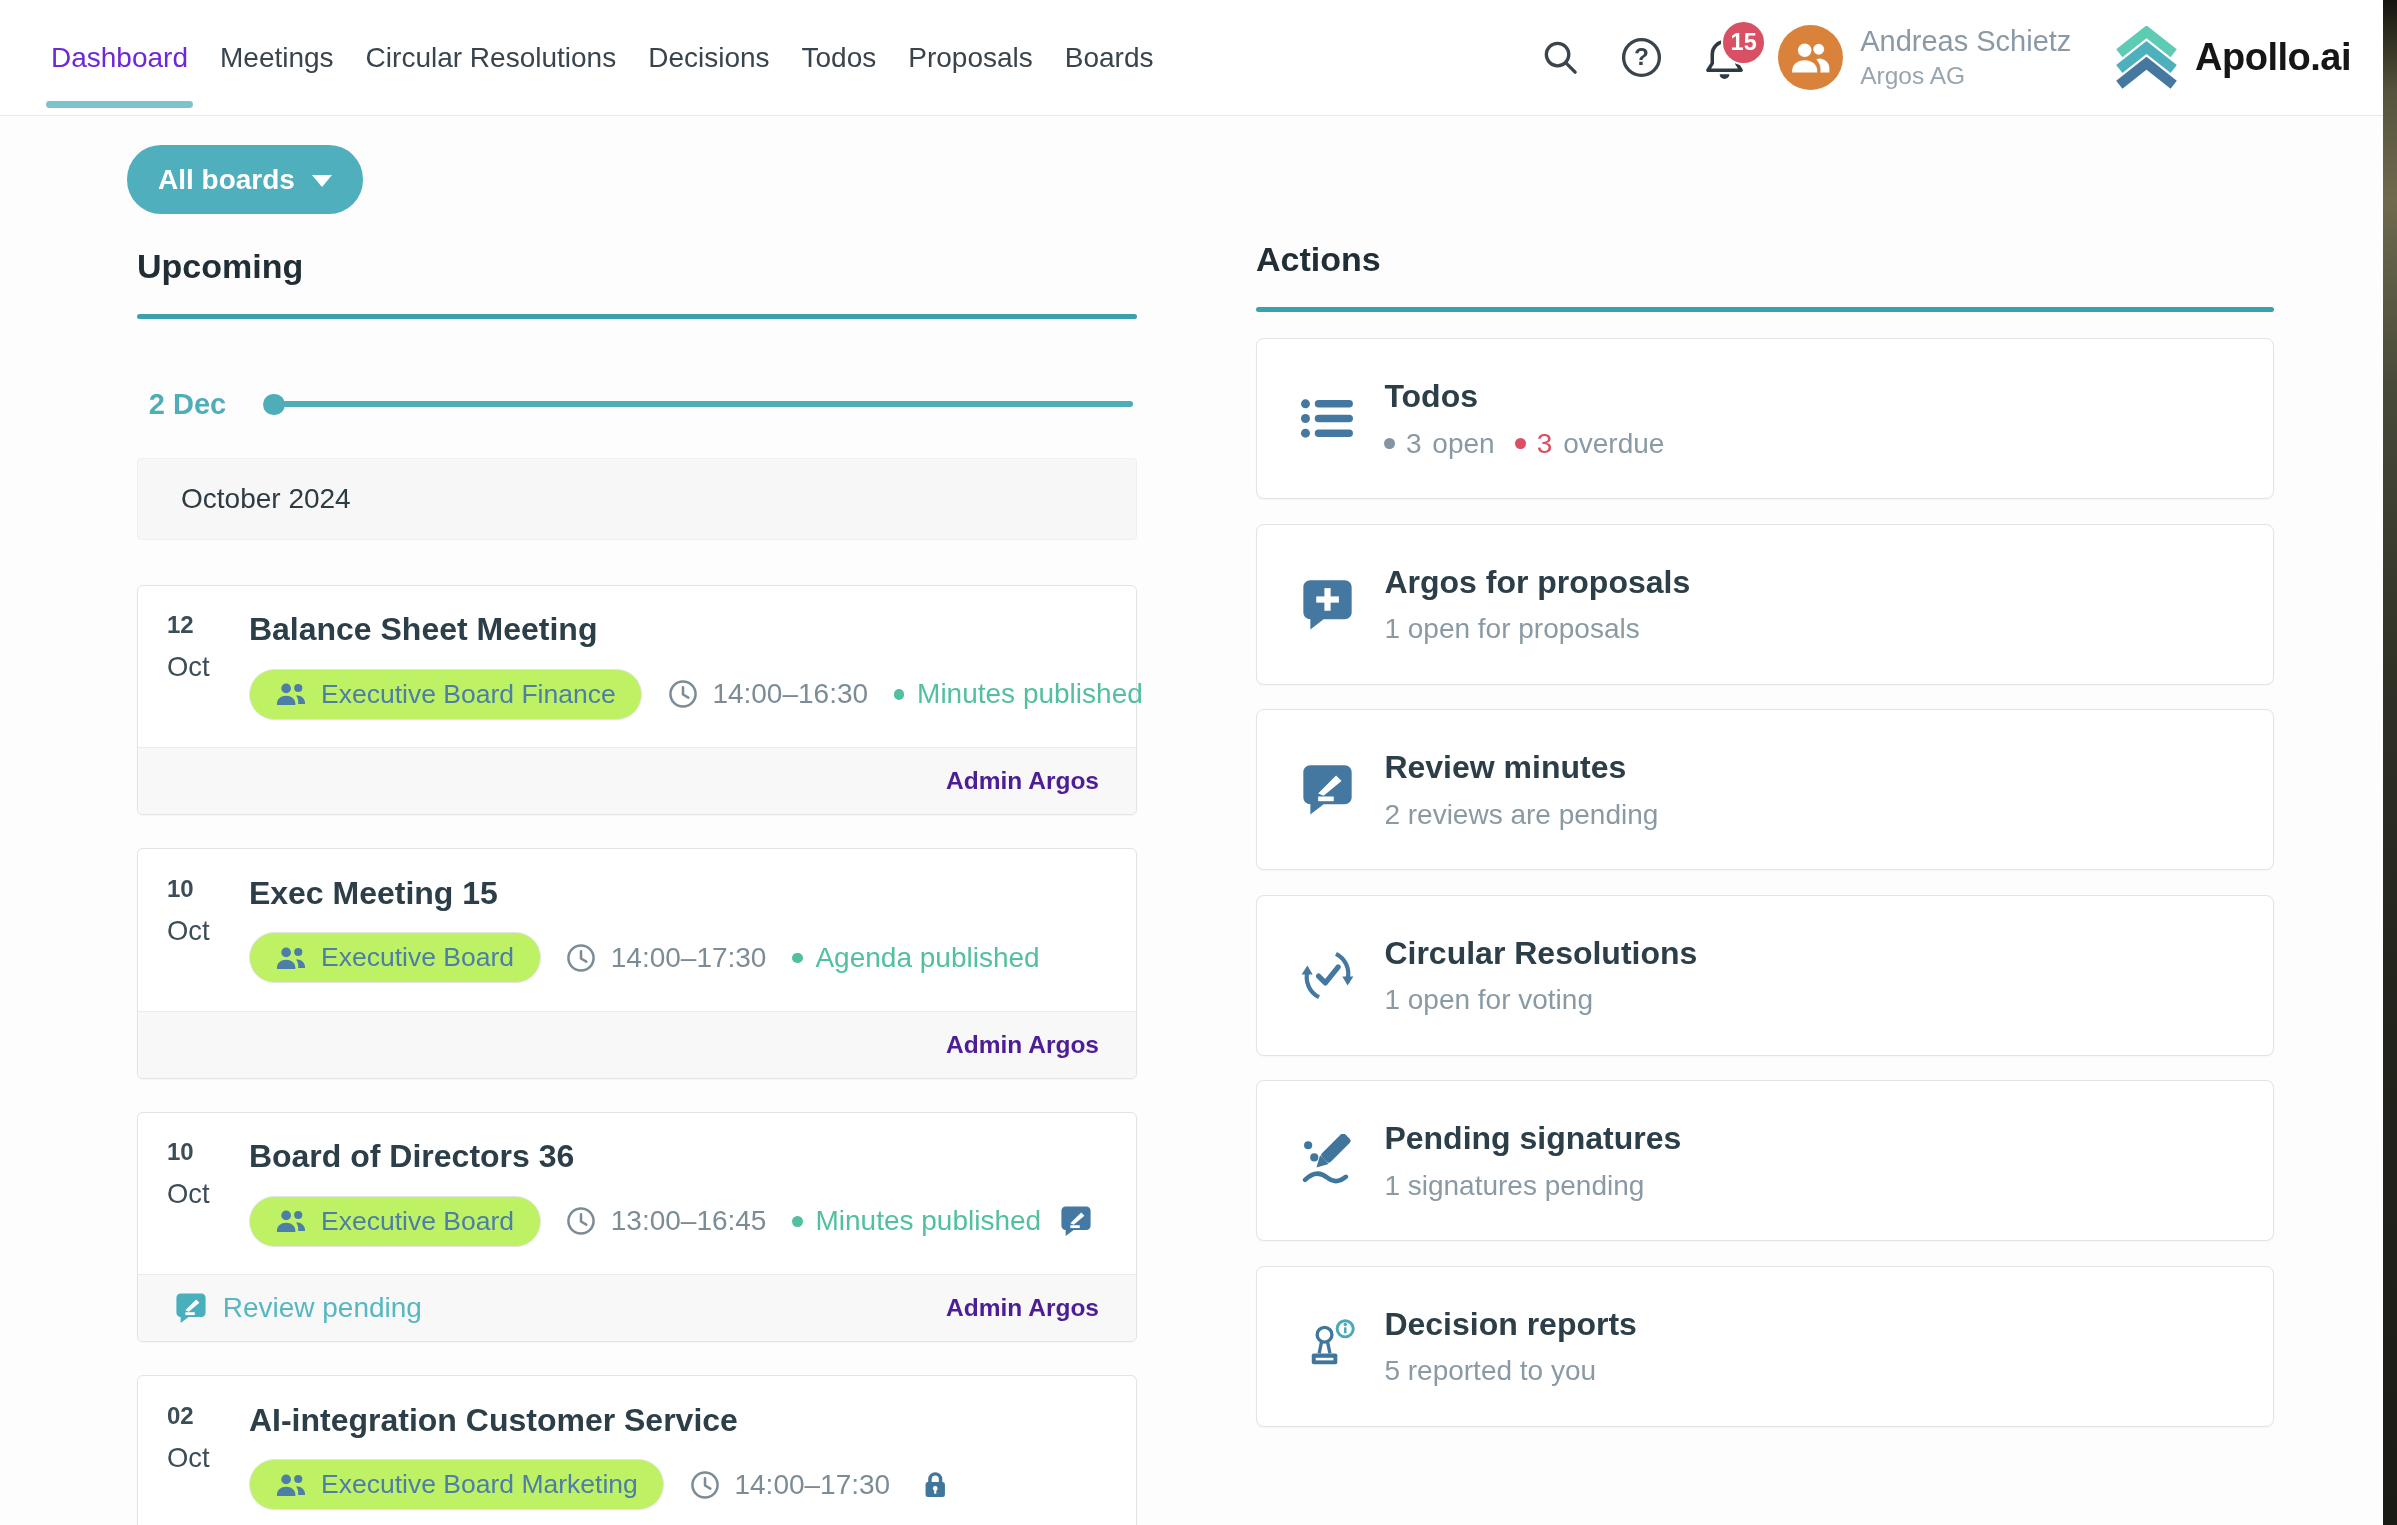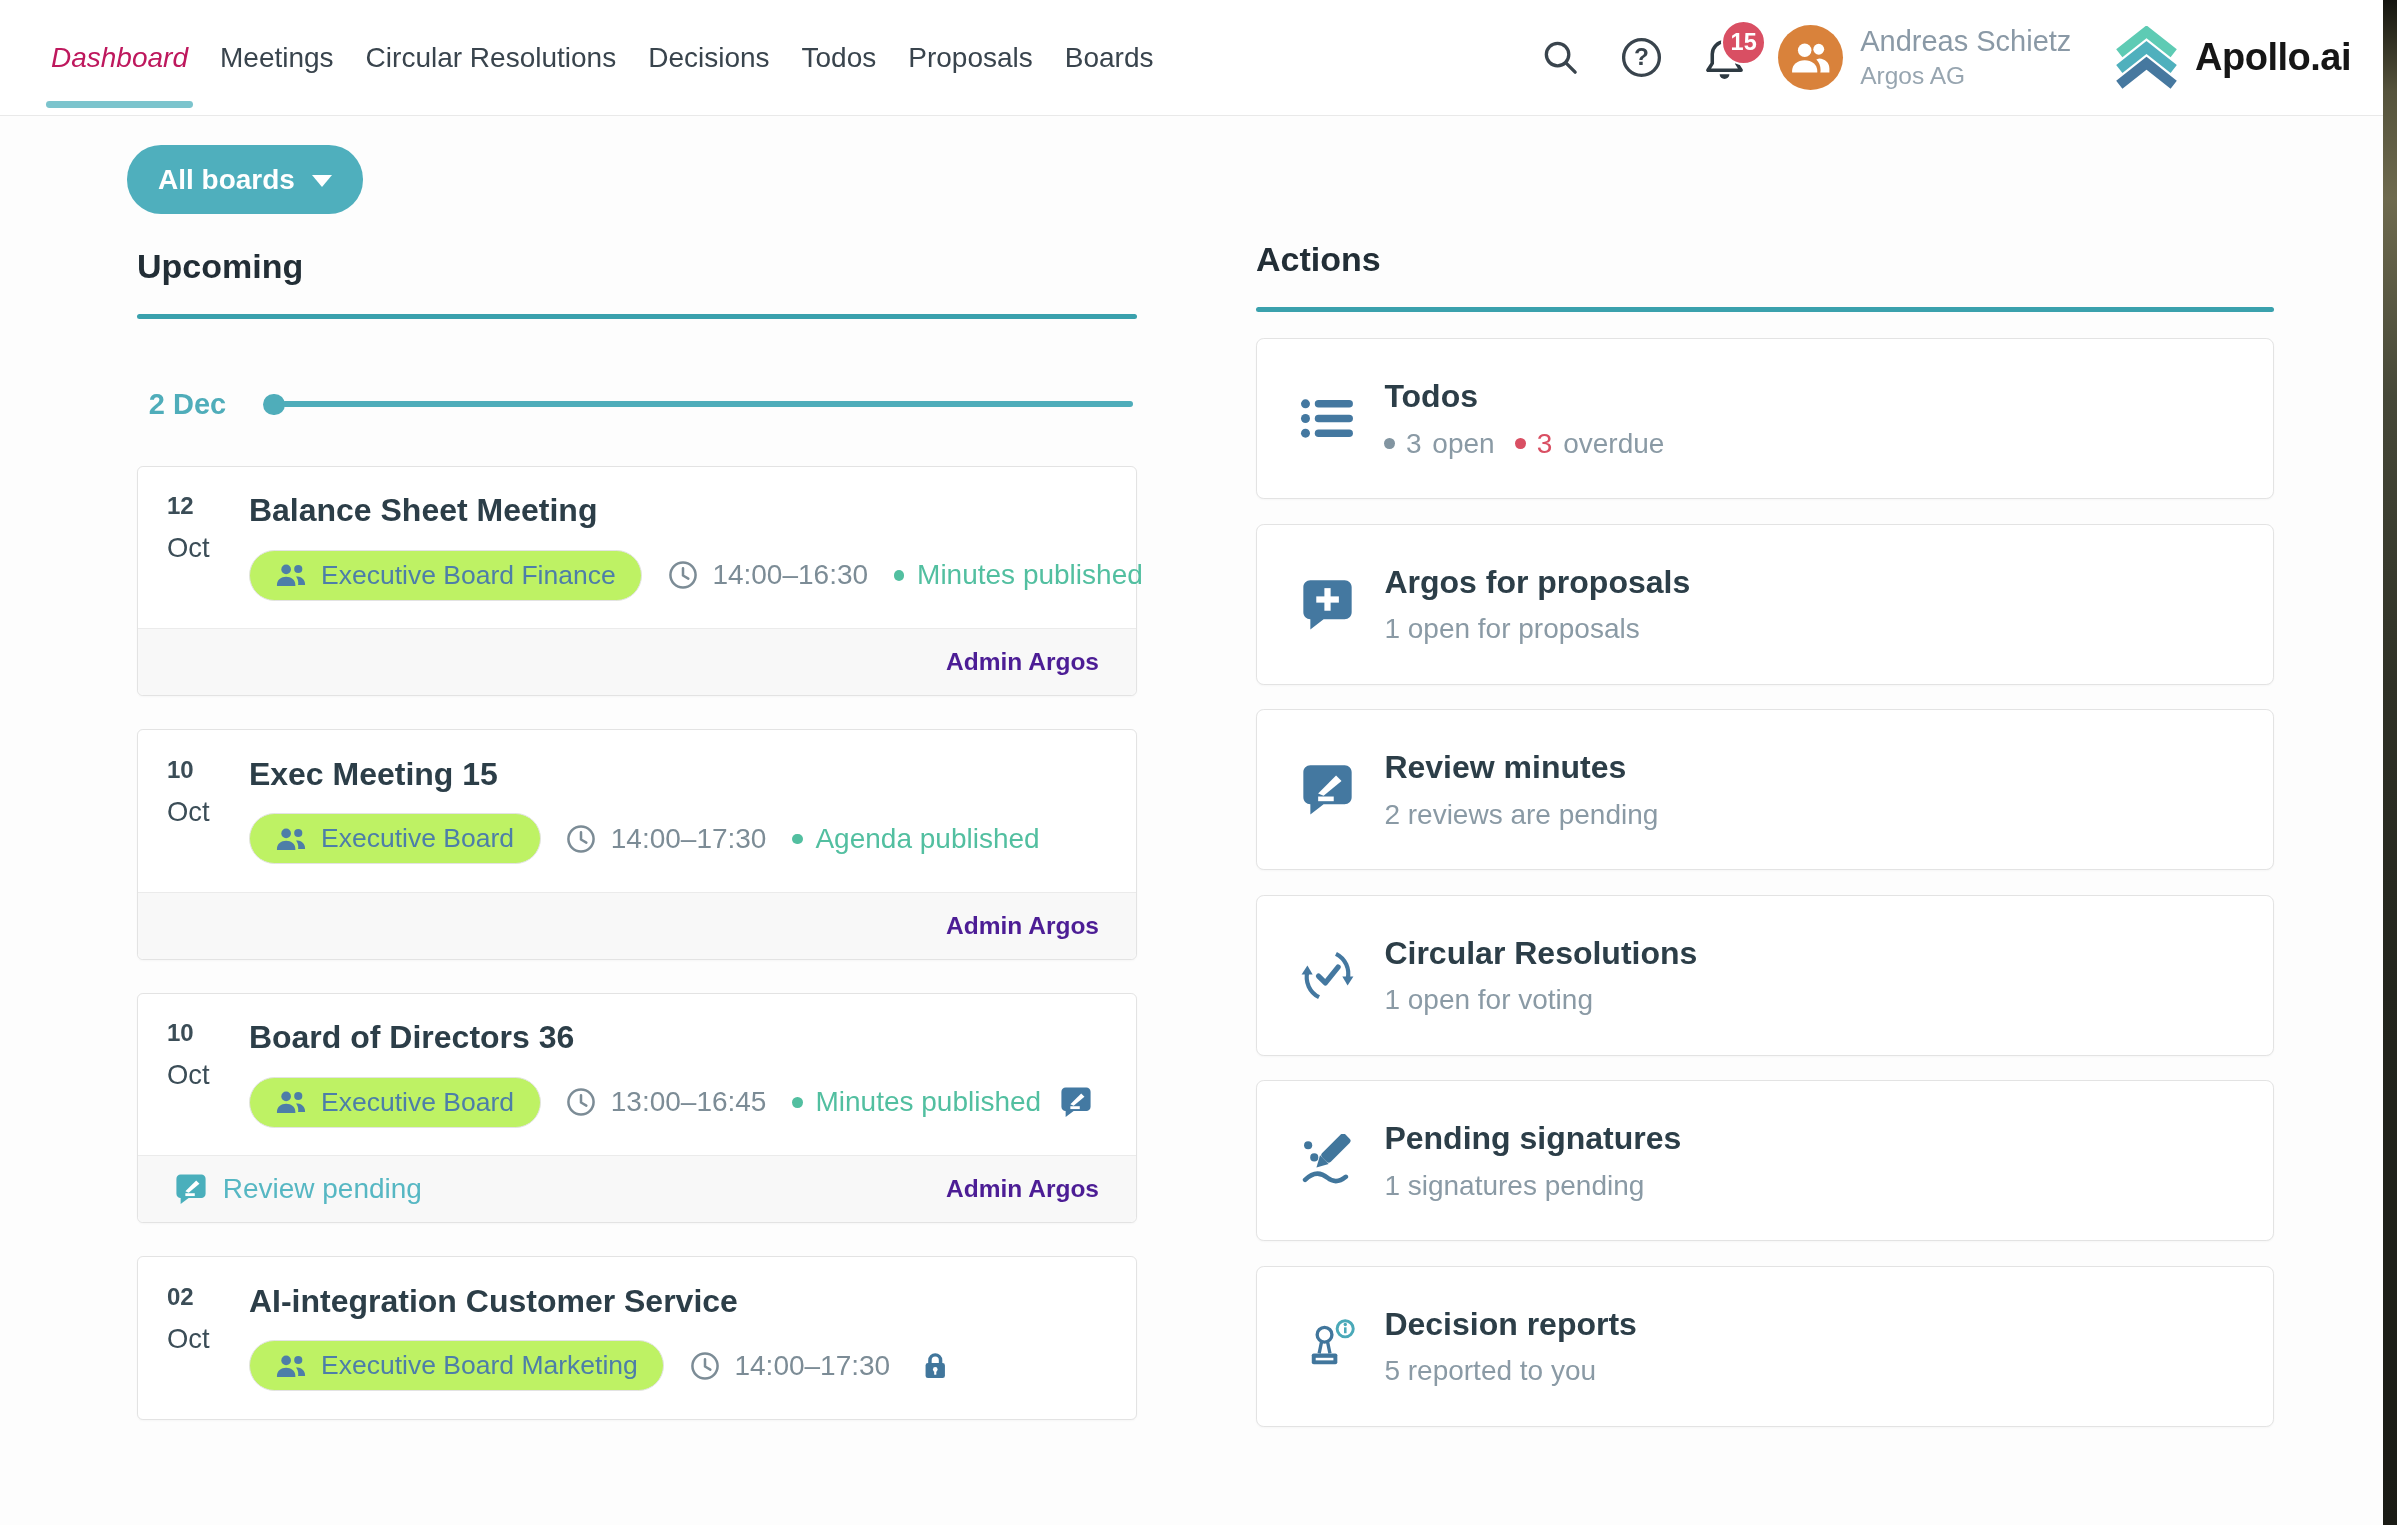--- a/index.html
+++ b/index.html
@@ -11,21 +11,21 @@
   
   .edge-strip { position:absolute; right:0; top:0; width:13.7px; height:1525px; z-index:9;
     background:linear-gradient(180deg,#15150f 0%,#55533c 6%,#6e6a4e 13%,#464838 26%,#2f3126 45%,#23251d 65%,#1a1b15 100%); }
 
   
   .navbar { position:absolute; top:0; left:0; width:2384px; height:116px; background:#fff;
     border-bottom:1px solid #e9e9e9; display:flex; align-items:center; padding:0 33px 0 51px; z-index:5; }
   .nav-menu { display:flex; gap:32px; list-style:none; margin:0; padding:0;
     font-size:28px; font-weight:500; color:#39444d; }
   .nav-item { position:relative; cursor:pointer; white-space:nowrap; }
-  .nav-item.active { color:#be185d;font-style:italic; }
+  .nav-item.active { color:#6d28d9; }
   .nav-item.active::after { content:""; position:absolute; left:-4.9px; right:-4.9px; bottom:-34px;
     height:6.9px; border-radius:3.4px; background:#7cc4cd; }
   .nav-right { margin-left:auto; display:flex; align-items:center; }
   .icon-btn { display:flex; align-items:center; justify-content:center; cursor:pointer; background:none; border:none; padding:0; }
   .icon-btn + .icon-btn { margin-left:39px; }
   .bell-wrap { position:relative; margin-left:39px; cursor:pointer; }
   .badge { position:absolute; top:-13.7px; right:-19.6px; min-width:45px; height:45px; border-radius:22.5px;
     background:#d94f63; border:2.9px solid #fff; color:#fff; font-size:23.5px; font-weight:700;
     display:flex; align-items:center; justify-content:center; }
   .avatar { width:65px; height:65px; border-radius:50%; background:#d9823b; margin-left:31px;
@@ -168,20 +168,23 @@
 <section class="col-left">
   <h2 class="section-title" style="margin:0">Upcoming</h2>
   <div class="section-rule"></div>
 
   <div class="timeline-row">
     <span class="timeline-label">2 Dec</span>
     <span class="timeline-dot"></span>
     <span class="timeline-line"></span>
   </div>
 
+  <div class="month-header">
+    <span>October 2024</span>
+  </div>
 
   <div class="meeting-card first">
     <div class="meeting-body">
       <div class="date-col">
         <div class="date-day">12</div>
         <div class="date-month">Oct</div>
       </div>
       <div class="meeting-main">
         <div class="meeting-title">Balance Sheet Meeting</div>
         <div class="meeting-meta">

